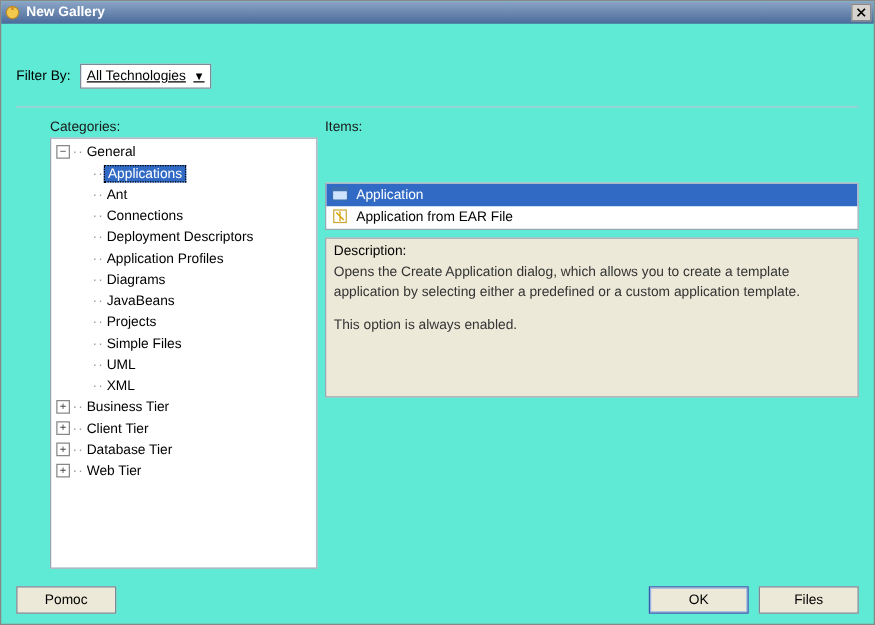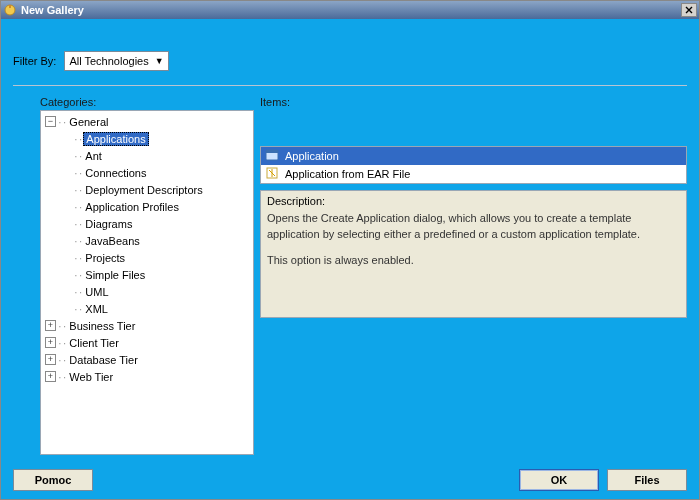--- a/index.html
+++ b/index.html
@@ -1,24 +1,24 @@
 <!DOCTYPE html>
 <html><head>
 <meta charset="utf-8">
 <style>
   * { box-sizing: border-box; font-family: Tahoma, Arial, sans-serif; font-size: 11px; }
   html, body { margin: 0; padding: 0; background: #ece9d8; }
-  .window { width: 700px; height: 500px; background: #0ea5e9; border: 1px solid #888; position: relative; }
+  .window { width: 700px; height: 500px; background: #5eead4; border: 1px solid #888; position: relative; }
   .titlebar { height: 18px; background: linear-gradient(#8ba5c6, #4a6a99); color: #fff; display: flex; align-items: center; padding: 0 2px; font-weight: bold; }
   .titlebar .app-icon { width: 14px; height: 14px; margin-right: 4px; display:inline-flex;align-items:center;justify-content:center;}
   .titlebar .title { flex: 1; }
   .titlebar .close { width: 16px; height: 14px; background: #d6d3ce; border: 1px solid #888; color:#000; display:flex;align-items:center;justify-content:center; font-size:10px; line-height:1;}
   .body { padding: 28px 12px 44px 12px; height: calc(100% - 18px); display:flex; flex-direction:column; gap:6px; }
   .filter-row { display:flex; align-items:center; gap:8px; padding: 4px 0 6px 0;}
-  .combo { border: 1px solid #7a8a99; background:#fff; height:20px; display:flex; align-items:center; padding:0 4px; gap:6px;}
+  .combo { border: 1px solid #7a8a99; background:#fff; height:20px; display:flex; align-items:center; padding:0 4px; gap:6px;text-decoration:underline;}
   .combo .arrow { font-size:9px;}
   .panels { flex:1; display:flex; gap:6px; min-height:0;}
   .panel { display:flex; flex-direction:column; min-height:0;}
   .panel.left { width: 214px; margin-left: 27px; }
   .panel.right { flex:1; }
   .panel-label { color:#1a1a1a; padding-bottom:2px; }
   .panel-box { flex:1; background:#fff; border: 1px solid #9aa7b5; overflow:auto; }
   .tree { padding: 2px 2px; }
   .tree-row { display:flex; align-items:center; height:17px; white-space:nowrap; }
   .tree-row .exp { width:11px; height:11px; border:1px solid #888; display:inline-flex;align-items:center;justify-content:center; font-size:9px; line-height:1; margin-right:2px; background:#fff; color:#444;}
@@ -30,21 +30,21 @@
   .tree-row .label { padding:0 2px; }
   .items-list { padding:0; }
   .item-row { display:flex; align-items:center; height:18px; padding:0 4px; gap:6px; }
   .item-row.selected { background:#316ac5; color:#fff; }
   .item-row svg { flex-shrink:0; }
   .right-stack { display:flex; flex-direction:column; gap:6px; height:100%; }
   .items-box { flex:1; background:#fff; border:1px solid #9aa7b5; overflow:auto;margin-top:36px;}
   .desc-box { height:128px; background:#ece9d8; border:1px solid #9aa7b5; padding:4px 6px; }
   .desc-box .hd { color:#000; margin-bottom:4px;}
   .desc-box .txt { color:#333; line-height:1.45; }
-  .footer { position:absolute; left:0; right:0; bottom:0; height:38px; display:flex; align-items:center; padding: 0 12px; gap:8px;font-weight:bold;}
+  .footer { position:absolute; left:0; right:0; bottom:0; height:38px; display:flex; align-items:center; padding: 0 12px; gap:8px;}
   .footer .spacer { flex:1; }
   .btn { min-width:80px; height:22px; border:1px solid #7a8a99; background:#ece9d8; display:inline-flex;align-items:center;justify-content:center; }
   .btn.default { border:1px solid #2a5db0; box-shadow: inset 0 0 0 1px #9ab5e4; }
   .hr { border:none; border-top:1px solid #b8c4d2; margin:2px 0 4px 0;}
 </style>
 </head>
 <body>
 
 <div class="window">
   <div class="titlebar">

